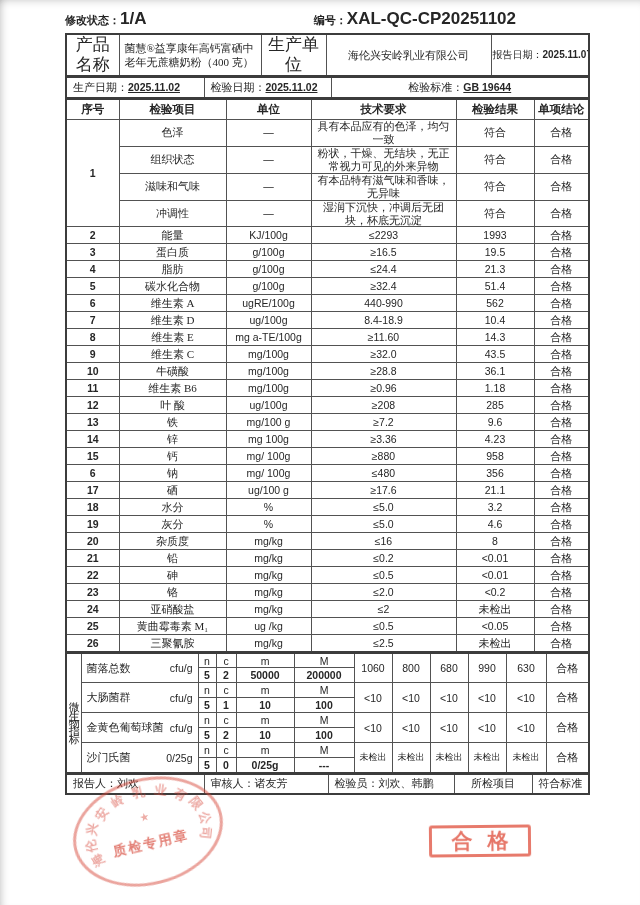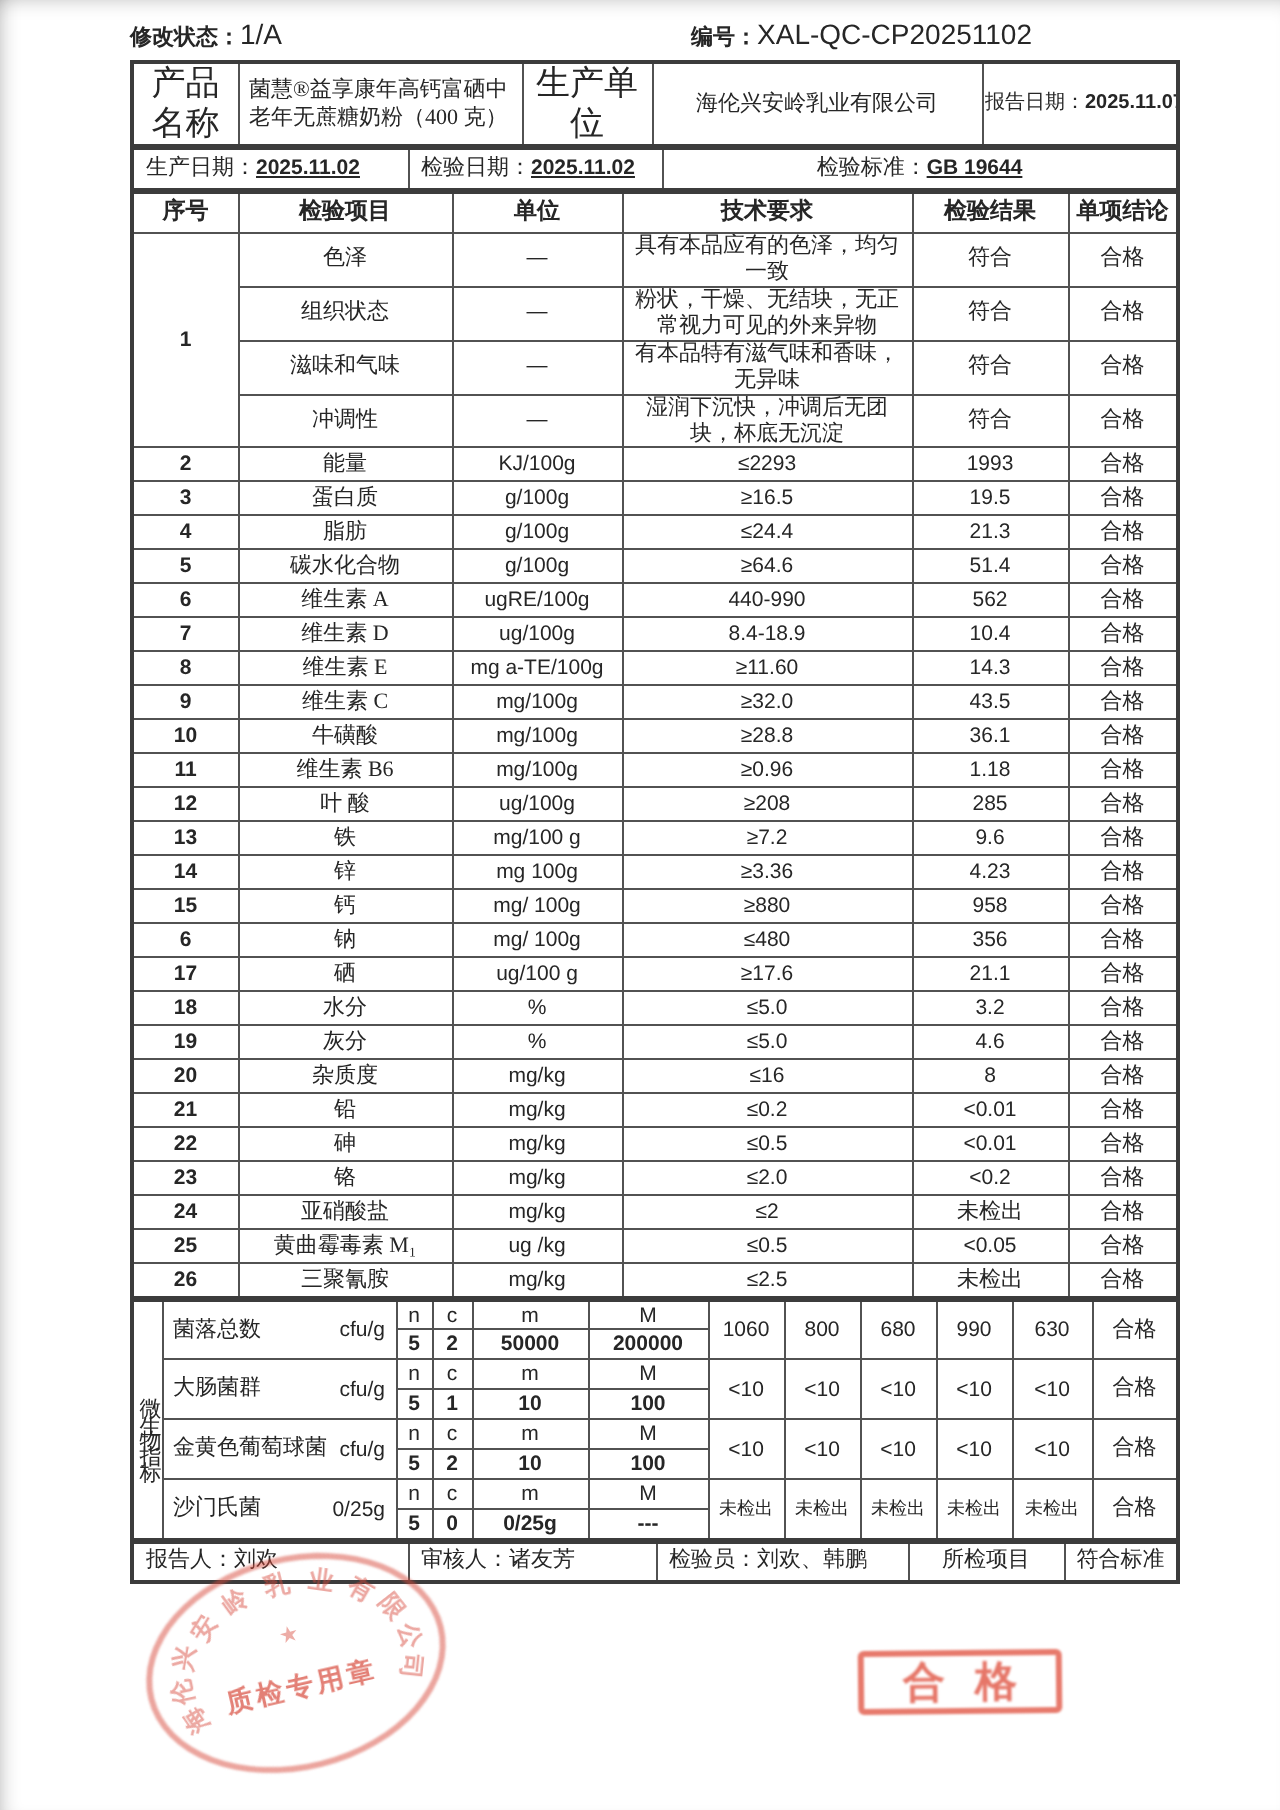--- a/index.html
+++ b/index.html
@@ -8,21 +8,21 @@
          color:#262626;box-shadow:inset 8px 0 10px -8px rgba(0,0,0,.28), inset 0 8px 10px -8px rgba(0,0,0,.22);}
   .ch{font-family:"Liberation Serif","DejaVu Serif",serif;font-size:11px;}
   .nm{font-family:"Liberation Sans","DejaVu Sans",sans-serif;font-size:10.5px;}
   .b{font-weight:700;}
   .xs{font-size:9px;}
   h1{margin:0;padding-top:44px;text-align:center;font-size:23px;font-weight:700;
      font-family:"Liberation Serif","DejaVu Serif",serif;color:#1f1f1f;}
   h1 span{letter-spacing:.58em;margin-right:-.58em;}
   .meta{display:flex;width:523px;margin:9px 0 4px 65px;font-size:11px;font-weight:700;
         font-family:"Liberation Serif","DejaVu Serif",serif;}
-  .meta .nm{font-size:14px;font-weight:400;}
+  .meta .nm{font-size:17px;font-weight:700;}
   .meta .right{margin-left:auto;margin-right:72px;}
   table.t{border-collapse:collapse;table-layout:fixed;width:523px;margin-left:65px;border:2px solid #3c3c3c;}
   table.t + table.t{margin-top:-1px;}
   .t td,.t th{border:1px solid #525252;text-align:center;vertical-align:middle;padding:0 2px;overflow:hidden;line-height:1.18;}
   tr.ra{height:37px;} tr.rb{height:21px;}
   .info .lbl{font-size:17px;}
   .info .pn{text-align:left;padding:1px 5px;line-height:1.32;font-size:11px;}
   .info .lft{text-align:left;padding-left:6px;}
   .info .rdate{font-size:10px;white-space:nowrap;padding:0 1px;}
   .info .rdate .nm{font-size:10px;font-weight:600;}
@@ -168,21 +168,21 @@
           <td class="ch">脂肪</td>
           <td class="nm">g/100g</td>
           <td class="nm">≤24.4</td>
           <td class="nm">21.3</td>
           <td class="ch">合格</td>
         </tr>
         <tr class="nrow">
           <td class="nm b">5</td>
           <td class="ch">碳水化合物</td>
           <td class="nm">g/100g</td>
-          <td class="nm">≥64.6</td>
+          <td class="nm">≥32.4</td>
           <td class="nm">51.4</td>
           <td class="ch">合格</td>
         </tr>
         <tr class="nrow">
           <td class="nm b">6</td>
           <td class="ch">维生素 A</td>
           <td class="nm">ugRE/100g</td>
           <td class="nm">440-990</td>
           <td class="nm">562</td>
           <td class="ch">合格</td>

